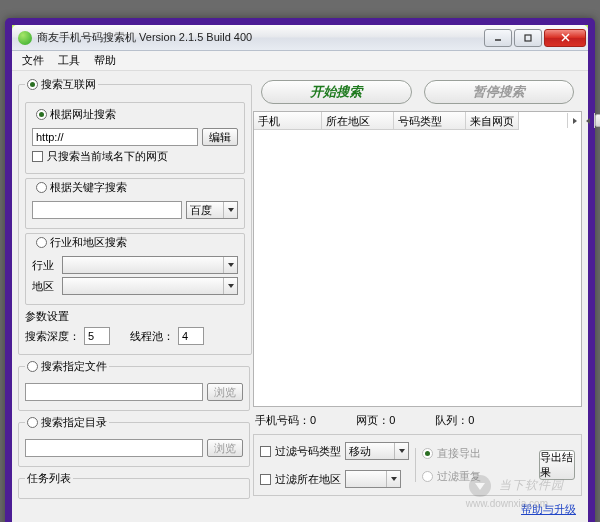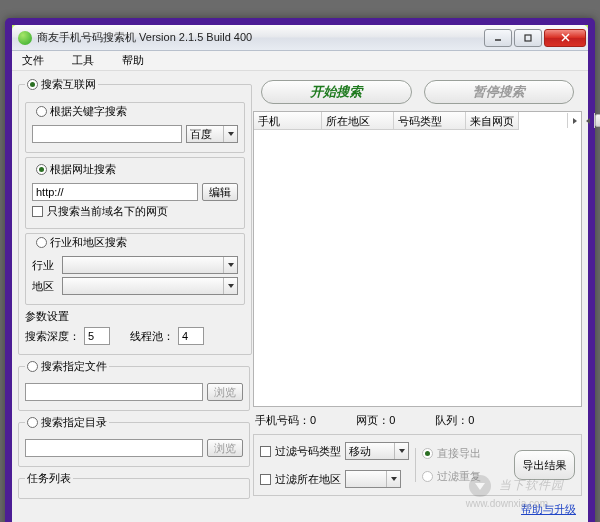--- a/index.html
+++ b/index.html
@@ -54,21 +54,21 @@
     border-color: #a5221a;
     color: #fff;
   }
   .menubar {
     height: 20px;
     background: #f3f3f3;
     border-bottom: 1px solid #dcdcdc;
     display: flex;
     align-items: center;
     padding: 0 4px;
-    gap: 16px;
+    gap: 2px;
   }
   .menubar .mi { padding: 2px 6px; font-size: 11px; cursor: default; }
   .client {
     background: #f0f0f0;
     padding: 6px;
     display: flex;
     gap: 3px;
   }
   .col-left { width: 232px; display: flex; flex-direction: column; gap: 4px; }
   .col-right { flex: 1; display: flex; flex-direction: column; gap: 4px; }
@@ -188,22 +188,22 @@
     display: flex;
     align-items: center;
     gap: 6px;
   }
   .vdiv { width: 1px; height: 34px; background: #c9c9c9; }
   .bottom-left { display: flex; flex-direction: column; gap: 4px; justify-content: space-between; }
   .bottom-mid { display: flex; flex-direction: column; gap: 2px; color: #9a9a9a; }
   .bottom-mid .row .radio { border-color: #bdbdbd; }
   .export-btn {
     border: 1px solid #9aa09a;
-    border-radius: 8px;
-    width: 61px; height: 30px;
+    border-radius: 3px;
+    width: 36px; height: 30px;
     background: linear-gradient(#fdfdfd, #e6e6e6);
     display: flex; align-items: center; justify-content: center;
     font-size: 11px;
   }
   .tasklist fieldset { height: 26px; }
   .footer-link { text-align: right; font-size: 11px; color: #2146c7; text-decoration: underline; padding: 2px 6px 4px 0; }
   .watermark {
     position: absolute; right: 24px; bottom: 30px;
     font-size: 12px; color: rgba(120,120,120,0.35);
     font-style: italic; letter-spacing: 1px;
@@ -256,46 +256,46 @@
     <div class="col-left">
 
       <fieldset class="group">
         <legend>
           <span class="radio checked"></span>
           <span>搜索互联网</span>
         </legend>
 
         <div class="inner-group">
           <div class="legend">
+            <span class="radio checked"></span>
+            <span>根据网址搜索</span>
+          </div>
+          <div class="row">
+            <input class="txt-in" style="flex: 1 1 0%;" value="http://">
+            <span class="btn">编辑</span>
+          </div>
+          <div class="row">
+            <span class="checkbox"></span>
+            <span class="lbl">只搜索当前域名下的网页</span>
+          </div>
+        </div>
+
+        <div class="inner-group">
+          <div class="legend">
             <span class="radio"></span>
             <span>根据关键字搜索</span>
           </div>
           <div class="row">
             <input class="txt-in" style="flex: 1 1 0%;">
             <div class="combo" style="width:52px">
               <span class="combo-text">百度</span>
               <span class="combo-arrow">
                   <span class="tri-down"></span>
                 </span>
             </div>
-          </div>
-        </div>
-
-        <div class="inner-group">
-          <div class="legend">
-            <span class="radio checked"></span>
-            <span>根据网址搜索</span>
-          </div>
-          <div class="row">
-            <input class="txt-in" style="flex: 1 1 0%;" value="http://">
-            <span class="btn">编辑</span>
-          </div>
-          <div class="row">
-            <span class="checkbox"></span>
-            <span class="lbl">只搜索当前域名下的网页</span>
           </div>
         </div>
 
         <div class="inner-group">
           <div class="legend">
             <span class="radio"></span>
             <span>行业和地区搜索</span>
           </div>
           <div class="row">
             <span class="lbl" style="width:26px">行业</span>

